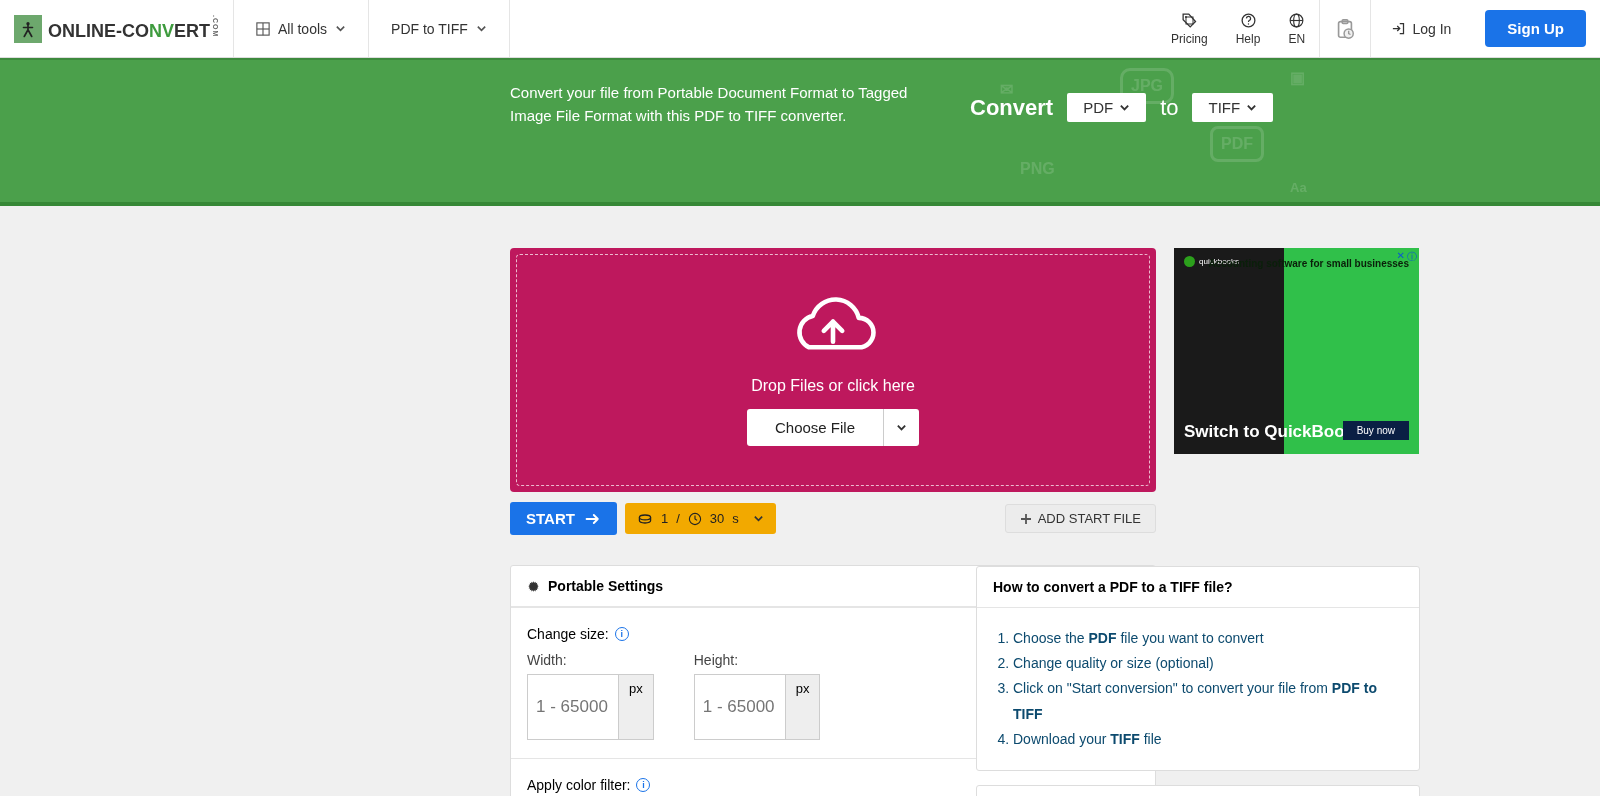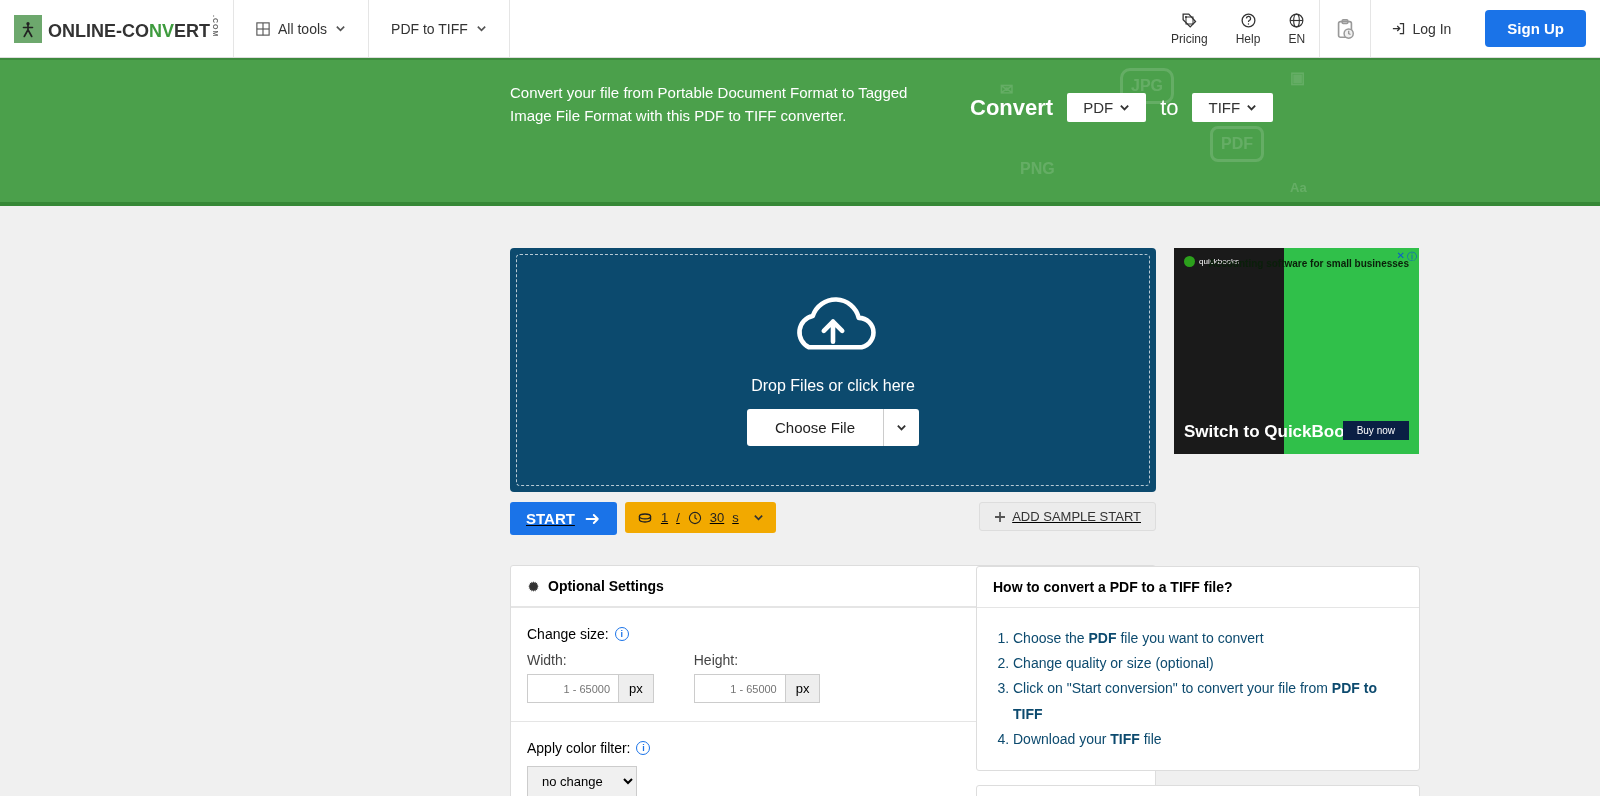--- a/index.html
+++ b/index.html
@@ -31,43 +31,43 @@
 .select-pill { background: #fff; color: #333; padding: 6px 16px; border-radius: 2px; font-size: 15px; display: flex; align-items: center; gap: 6px; cursor: pointer; }
 .ghost-icons { position: absolute; right: 0; top: 0; width: 640px; height: 100%; opacity: 0.14; }
 .gh { position: absolute; color: #fff; font-weight: 700; }
 .gh-box { border: 3px solid #fff; border-radius: 8px; padding: 6px 8px; font-size: 16px; }
 
 
 .main { max-width: 1240px; margin: 0 auto; padding: 42px 0 0 330px; display: flex; gap: 18px; }
 .left-col { width: 652px; }
 .right-col { width: 246px; }
 
-.dropzone { background: #0c4a6e; border-radius: 4px; padding: 6px; }
+.dropzone { background: #be185d; border-radius: 4px; padding: 6px; }
 .dropzone-inner { border: 1px dashed rgba(255,255,255,0.7); border-radius: 4px; height: 232px; display: flex; flex-direction: column; align-items: center; justify-content: center; color: #fff; }
 .drop-text { font: 17px; margin: 16px 0 14px; }
 .choose-wrap { display: flex; }
 .choose-btn { background: #fff; color: #222; border: none; padding: 10px 28px; font-size: 15px; border-top-left-radius: 3px; border-bottom-left-radius: 3px; cursor: pointer; }
 .choose-caret { background: #fff; border: none; border-left: 1px solid #ccc; padding: 10px 12px; border-top-right-radius: 3px; border-bottom-right-radius: 3px; cursor: pointer; display: flex; align-items: center; }
 
-.action-row { display: flex; gap: 8px; margin-top: 10px; align-items: flex-start; text-decoration: underline; }
+.action-row { display: flex; gap: 8px; margin-top: 10px; align-items: center; }
 .start-btn { background: #1a73e8; color: #fff; border: none; border-radius: 3px; padding: 8px 16px; font-size: 15px; font-weight: 600; display: flex; align-items: center; gap: 10px; cursor: pointer; }
 .credit-pill { background: #f2a900; color: #222; border-radius: 3px; padding: 8px 12px; display: flex; align-items: center; gap: 8px; font-size: 13px; cursor: pointer; }
 .add-sample { margin-left: auto; background: #ececec; border: 1px solid #ddd; border-radius: 3px; padding: 6px 14px; font-size: 13px; color: #333; cursor: pointer; display: flex; align-items: center; gap: 6px; }
 
 .panel { background: #fff; border: 1px solid #ddd; border-radius: 3px; margin-top: 30px; }
 .panel-head { padding: 12px 16px; border-bottom: 1px solid #e5e5e5; font-size: 14px; display: flex; align-items: center; gap: 8px; font-weight: 600; }
 .panel-body { padding: 18px 16px; font-size: 14px; color: #0c4a6e; }
 .panel-section { border-top: 1px solid #e5e5e5; padding: 18px 16px; }
 .panel-section:first-child { border-top: none; }
 .field-row { display: flex; gap: 40px; }
 .field-label { font-size: 14px; margin-bottom: 6px; color: #444; }
 .field-group-label { font-size: 14px; margin-bottom: 10px; display: flex; align-items: center; gap: 6px; }
 .info-icon { width: 14px; height: 14px; border: 1.5px solid #1a73e8; border-radius: 50%; display: inline-flex; align-items: center; justify-content: center; font-size: 9px; color: #1a73e8; font-weight: 700; }
 .input-wrap { display: flex; }
-.sz-input { border: 1px solid #ccc; padding: 6px 8px; width: 92px; font-size: 11px; text-align: right; }
+.sz-input { border: 1px solid #ccc; padding: 22px 8px; width: 92px; font-size: 17px; }
 .sz-unit { background: #eee; border: 1px solid #ccc; border-left: none; padding: 6px 10px; font-size: 13px; }
 select.filter { border: 1px solid #ccc; padding: 6px 10px; font-size: 13px; width: 110px; background: #f0f0f0; }
 .howto ol { padding-left: 20px; line-height: 1.8; font-size: 14px; }
 
 
 .ad { width: 245px; height: 206px; background: linear-gradient(90deg, #1a1a1a 45%, #30c04a 45%); position: relative; color: #fff; font-size: 11px; overflow: hidden; }
 .ad-x { position: absolute; top: 2px; right: 14px; font-size: 10px; color: #0b57d0; }
 .ad-i { position: absolute; top: 2px; right: 2px; font-size: 10px; color: #0b57d0; }
 .ad-qb { position: absolute; top: 8px; left: 10px; font-size: 8px; display: flex; gap: 4px; align-items: center; }
 .ad-qb-dot { width: 11px; height: 11px; background: #2ca01c; border-radius: 50%; }
@@ -226,31 +226,31 @@
         <span>30</span>
         <span>s</span>
         <svg class="chev" viewBox="0 0 12 12" style="margin-left:6px">
             <path d="M2 4 L6 8 L10 4" fill="none" stroke="#333" stroke-width="1.8"></path>
           </svg>
       </div>
       <button class="add-sample">
         <svg width="12" height="12" viewBox="0 0 12 12">
             <path d="M6 1 L6 11 M1 6 L11 6" stroke="#555" stroke-width="1.8"></path>
           </svg>
-        <span>ADD SAMPLE START</span>
+        <span>ADD START FILE</span>
       </button>
     </div>
 
     <div class="panel">
       <div class="panel-head">
         <svg width="13" height="13" viewBox="0 0 24 24">
             <circle cx="12" cy="12" r="3.5" fill="#333"></circle>
             <path d="M12 2 L13 5 L16 3 L16 6 L19 5 L18 8 L21 9 L19 11 L22 12 L19 13 L21 15 L18 16 L19 19 L16 18 L16 21 L13 19 L12 22 L11 19 L8 21 L8 18 L5 19 L6 16 L3 15 L5 13 L2 12 L5 11 L3 9 L6 8 L5 5 L8 6 L8 3 L11 5 Z" fill="#333"></path>
           </svg>
-        <span>Optional Settings</span>
+        <span>Portable Settings</span>
       </div>
       <div class="panel-section">
         <div class="field-group-label">
           <span>Change size:</span>
           <span class="info-icon">i</span>
         </div>
         <div class="field-row">
           <div>
             <div class="field-label">Width:</div>
             <div class="input-wrap">

